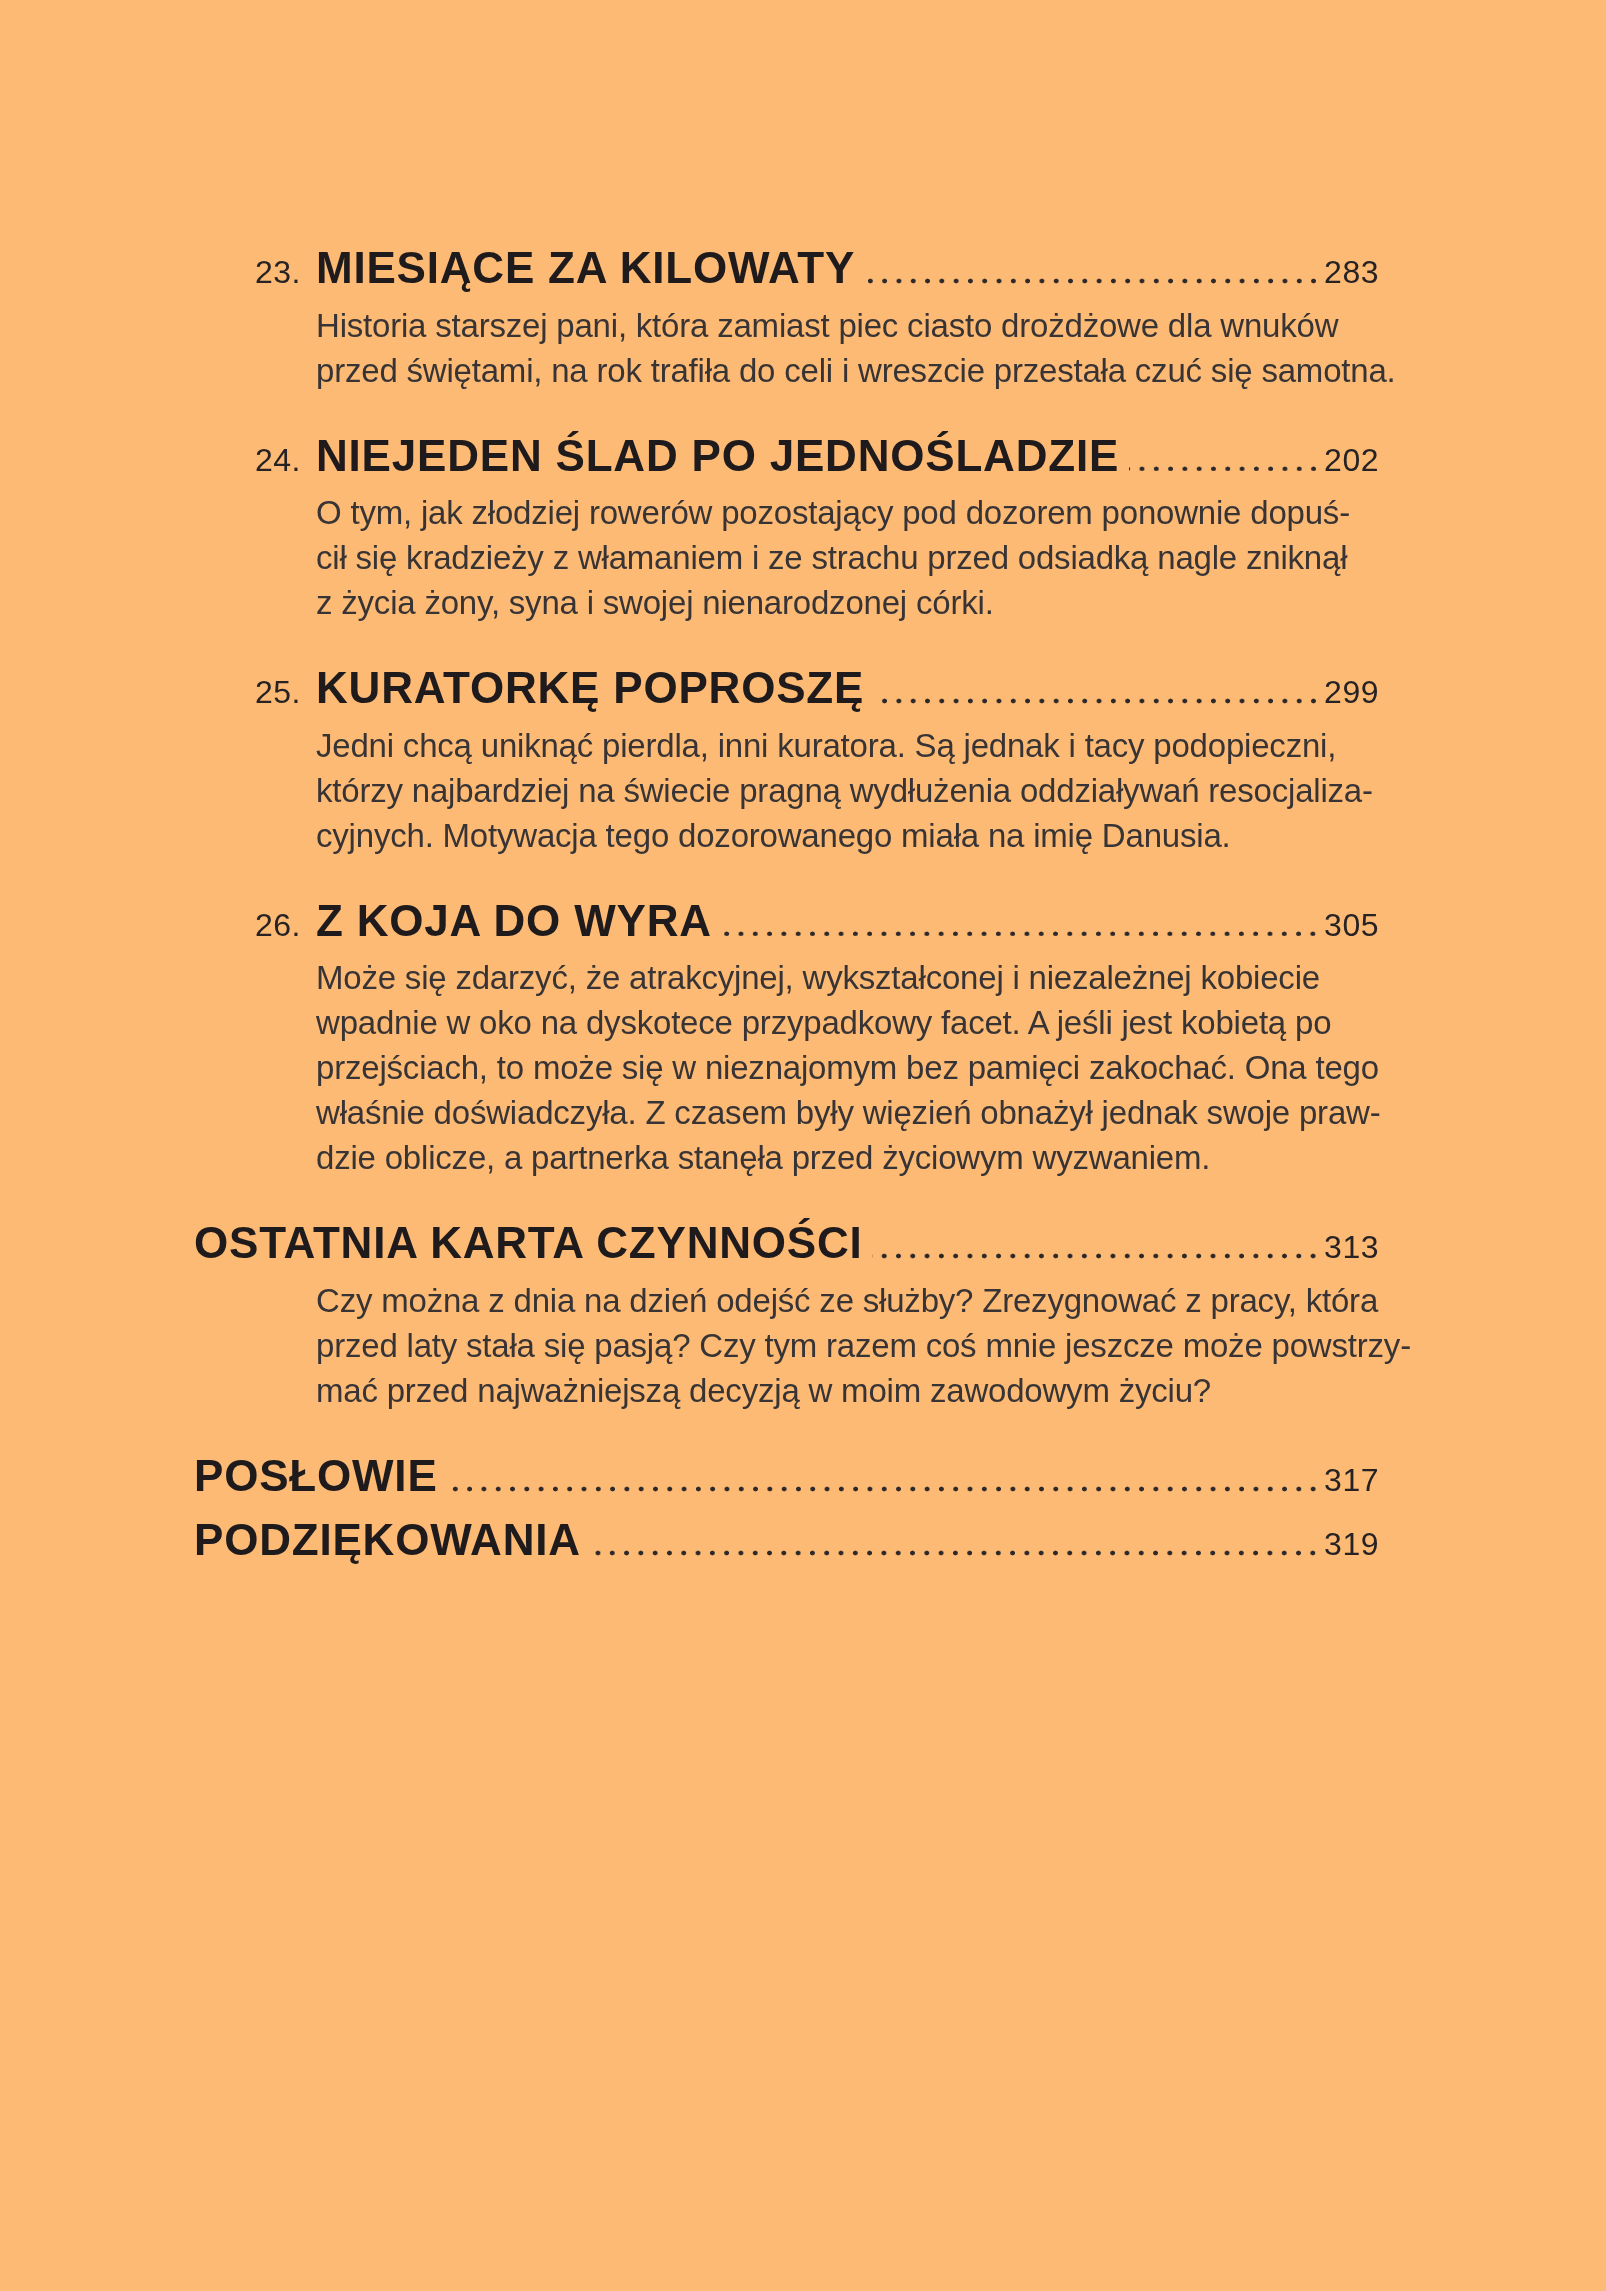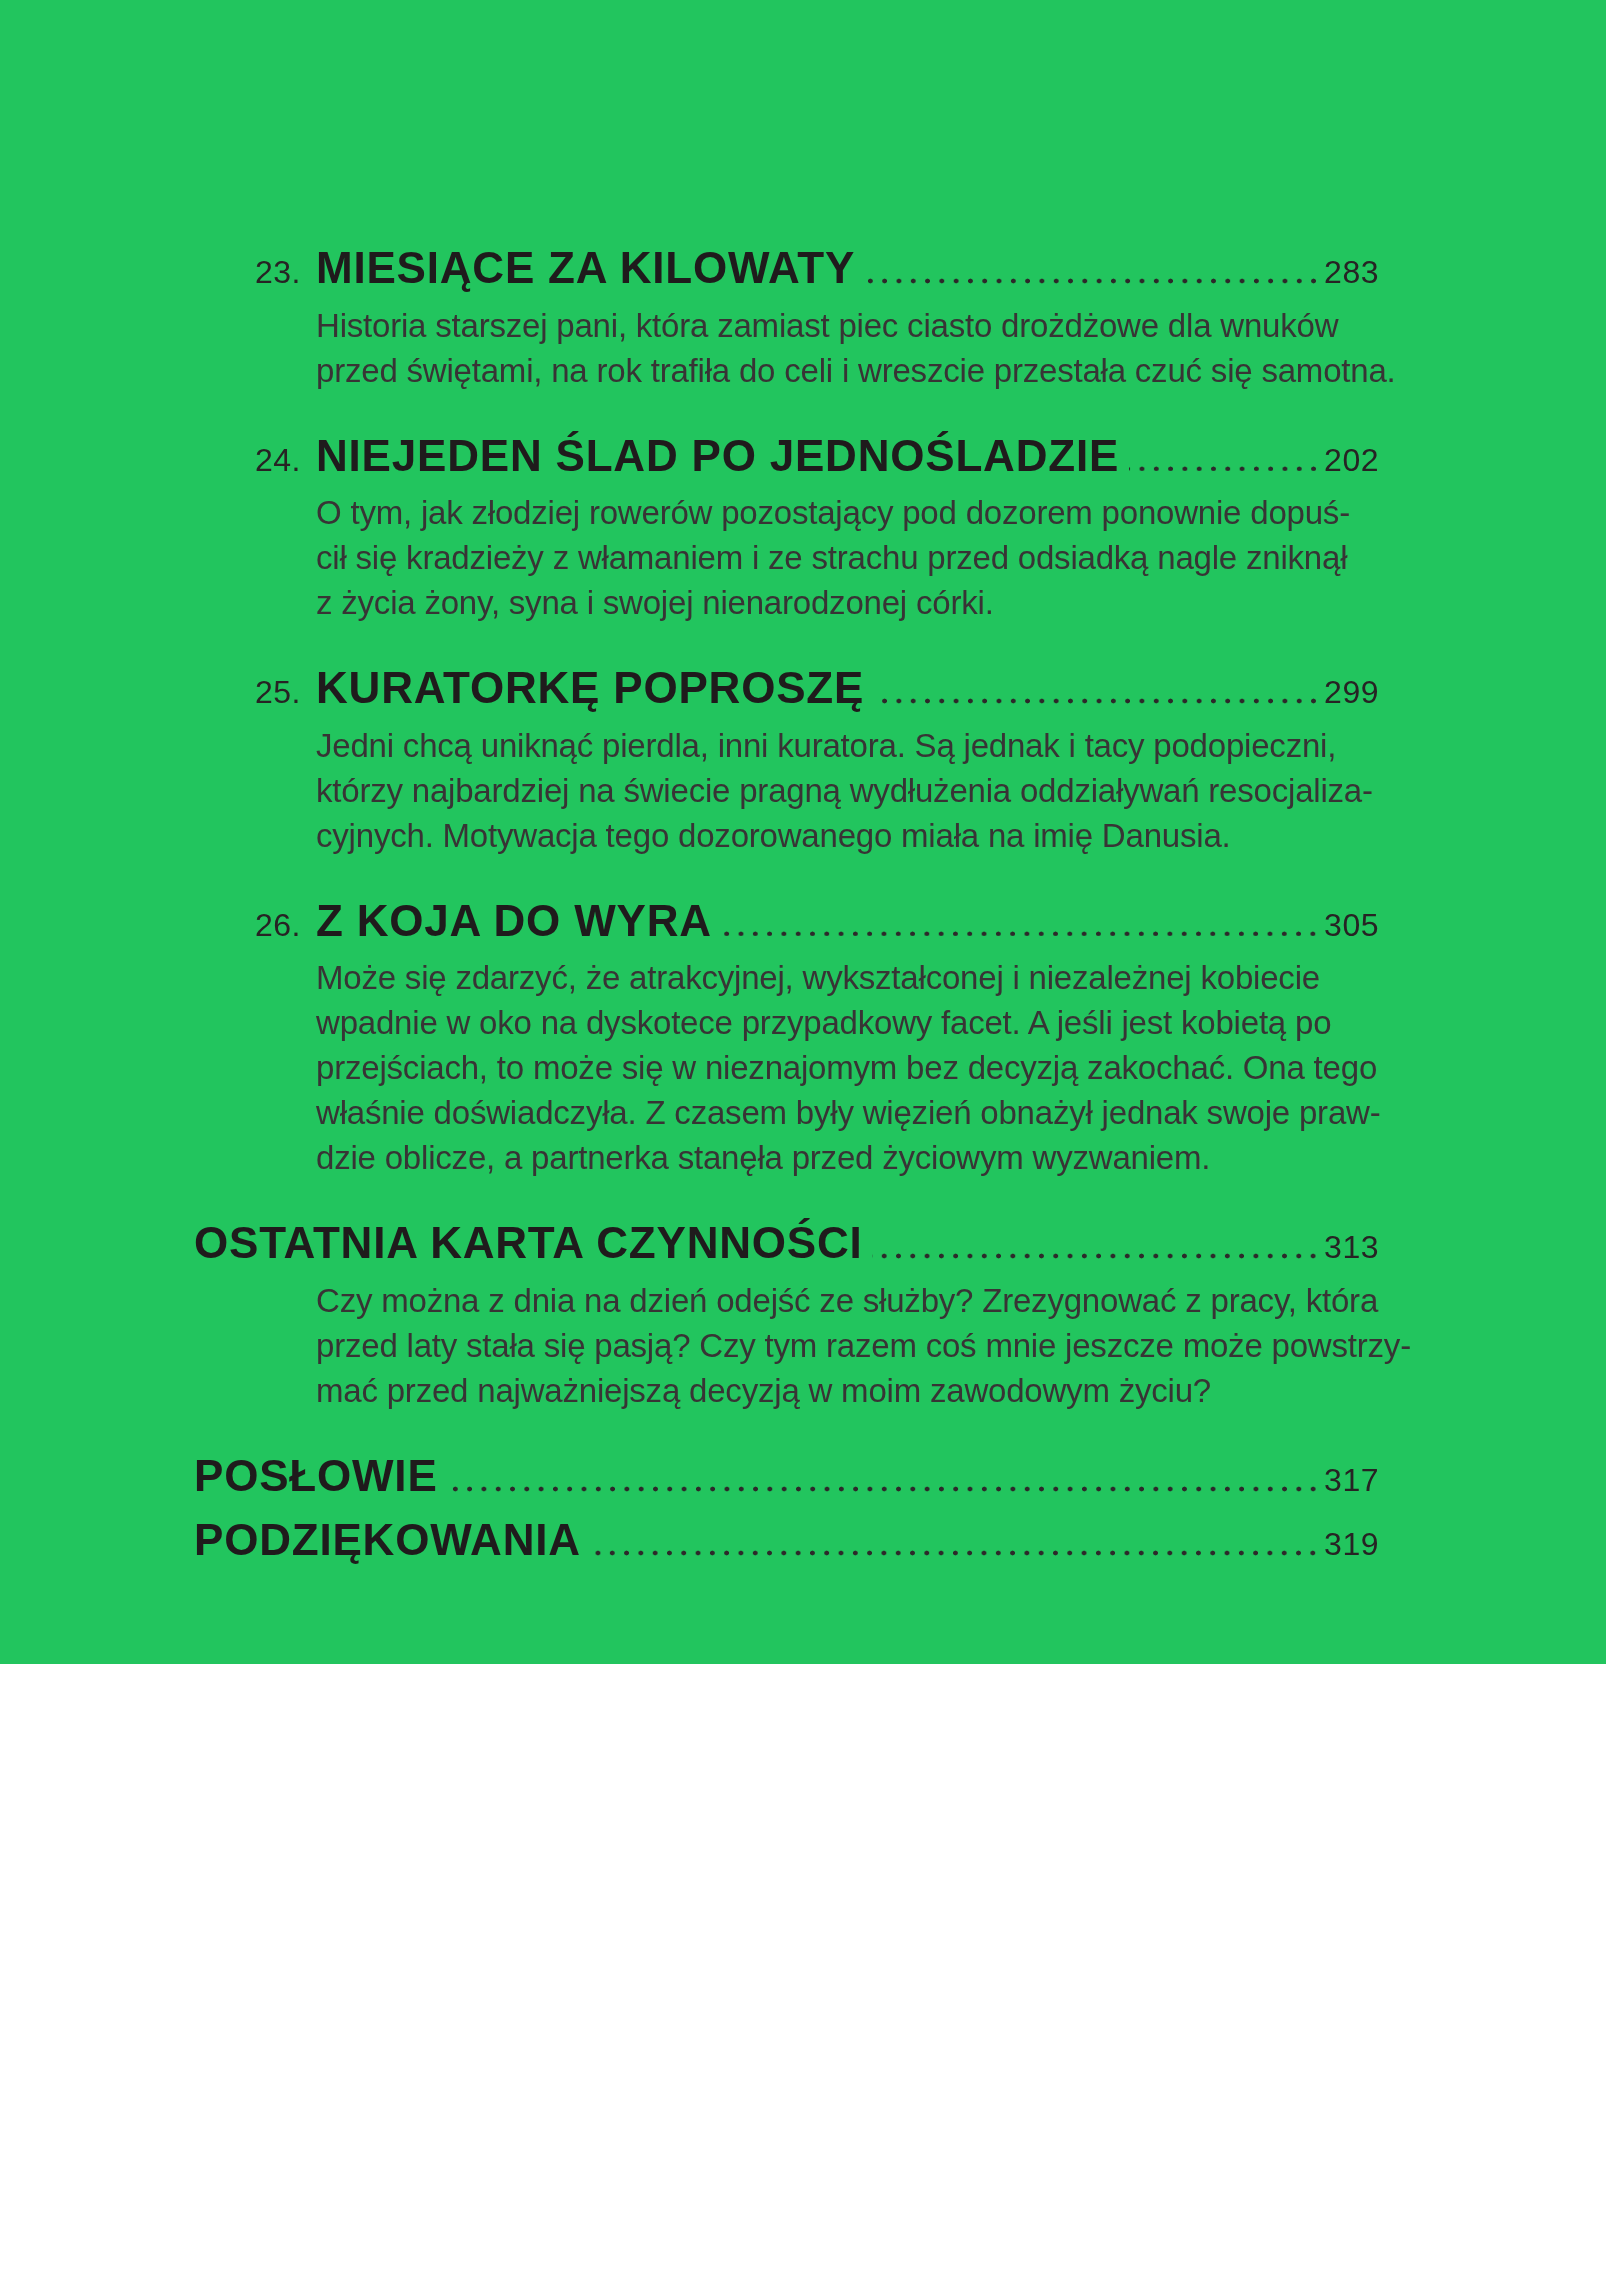--- a/index.html
+++ b/index.html
@@ -3,22 +3,22 @@
 <meta charset="utf-8">
 <style>
   html, body {
     margin: 0;
     padding: 0;
     background: #ffffff;
   }
   .page {
     position: relative;
     width: 1606px;
-    height: 1664px;
-    background: #22c55e;
+    height: 2291px;
+    background: #fdba74;
     overflow: hidden;
     font-family: "Liberation Sans", "DejaVu Sans", sans-serif;
   }
   .content {
     position: absolute;
     left: 194px;
     top: 245px;
     width: 1185px;
   }
   .entry { margin-bottom: 40px; }
@@ -123,21 +123,21 @@
     <section class="entry">
       <div class="row">
         <span class="num">26.</span>
         <span class="title">Z KOJA DO WYRA</span>
         <span class="leader"></span>
         <span class="pg">305</span>
       </div>
       <div class="desc">
         <div class="dline">Może się zdarzyć, że atrakcyjnej, wykształconej i niezależnej kobiecie</div>
         <div class="dline">wpadnie w oko na dyskotece przypadkowy facet. A jeśli jest kobietą po</div>
-        <div class="dline">przejściach, to może się w nieznajomym bez decyzją zakochać. Ona tego</div>
+        <div class="dline">przejściach, to może się w nieznajomym bez pamięci zakochać. Ona tego</div>
         <div class="dline">właśnie doświadczyła. Z czasem były więzień obnażył jednak swoje praw-</div>
         <div class="dline">dzie oblicze, a partnerka stanęła przed życiowym wyzwaniem.</div>
       </div>
     </section>
 
     <section class="entry">
       <div class="row">
         <span class="title">OSTATNIA KARTA CZYNNOŚCI</span>
         <span class="leader"></span>
         <span class="pg">313</span>

